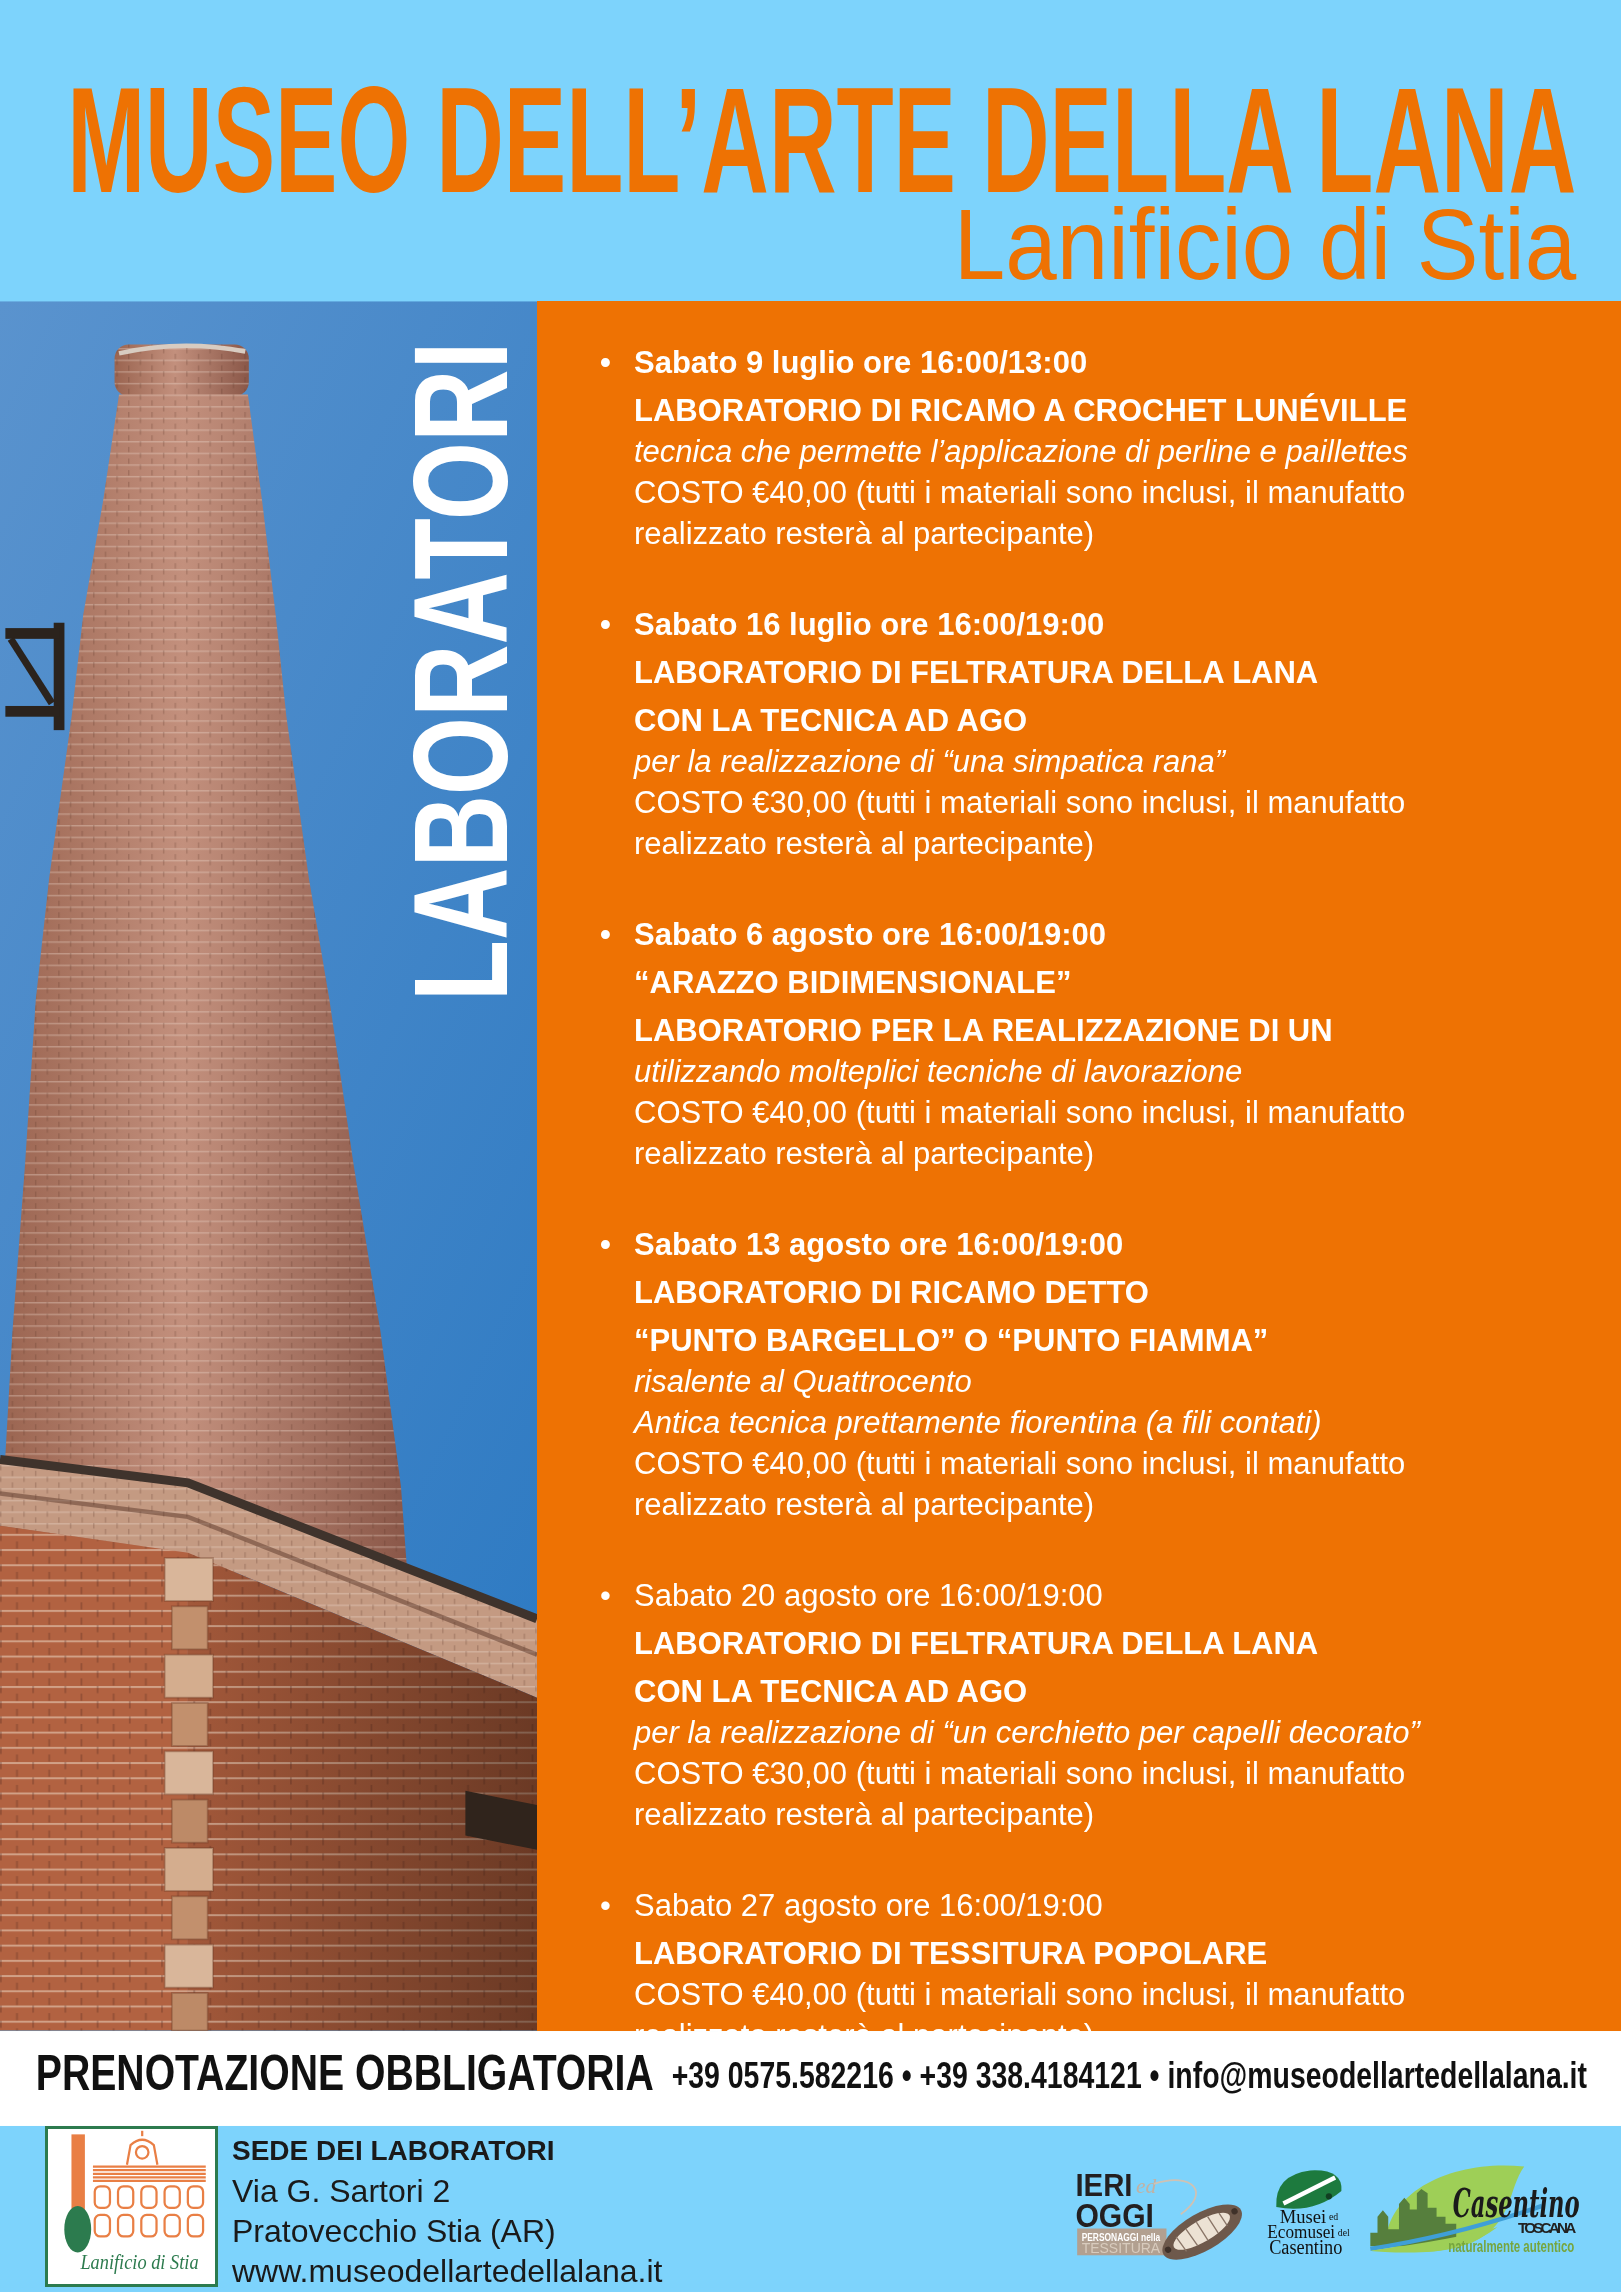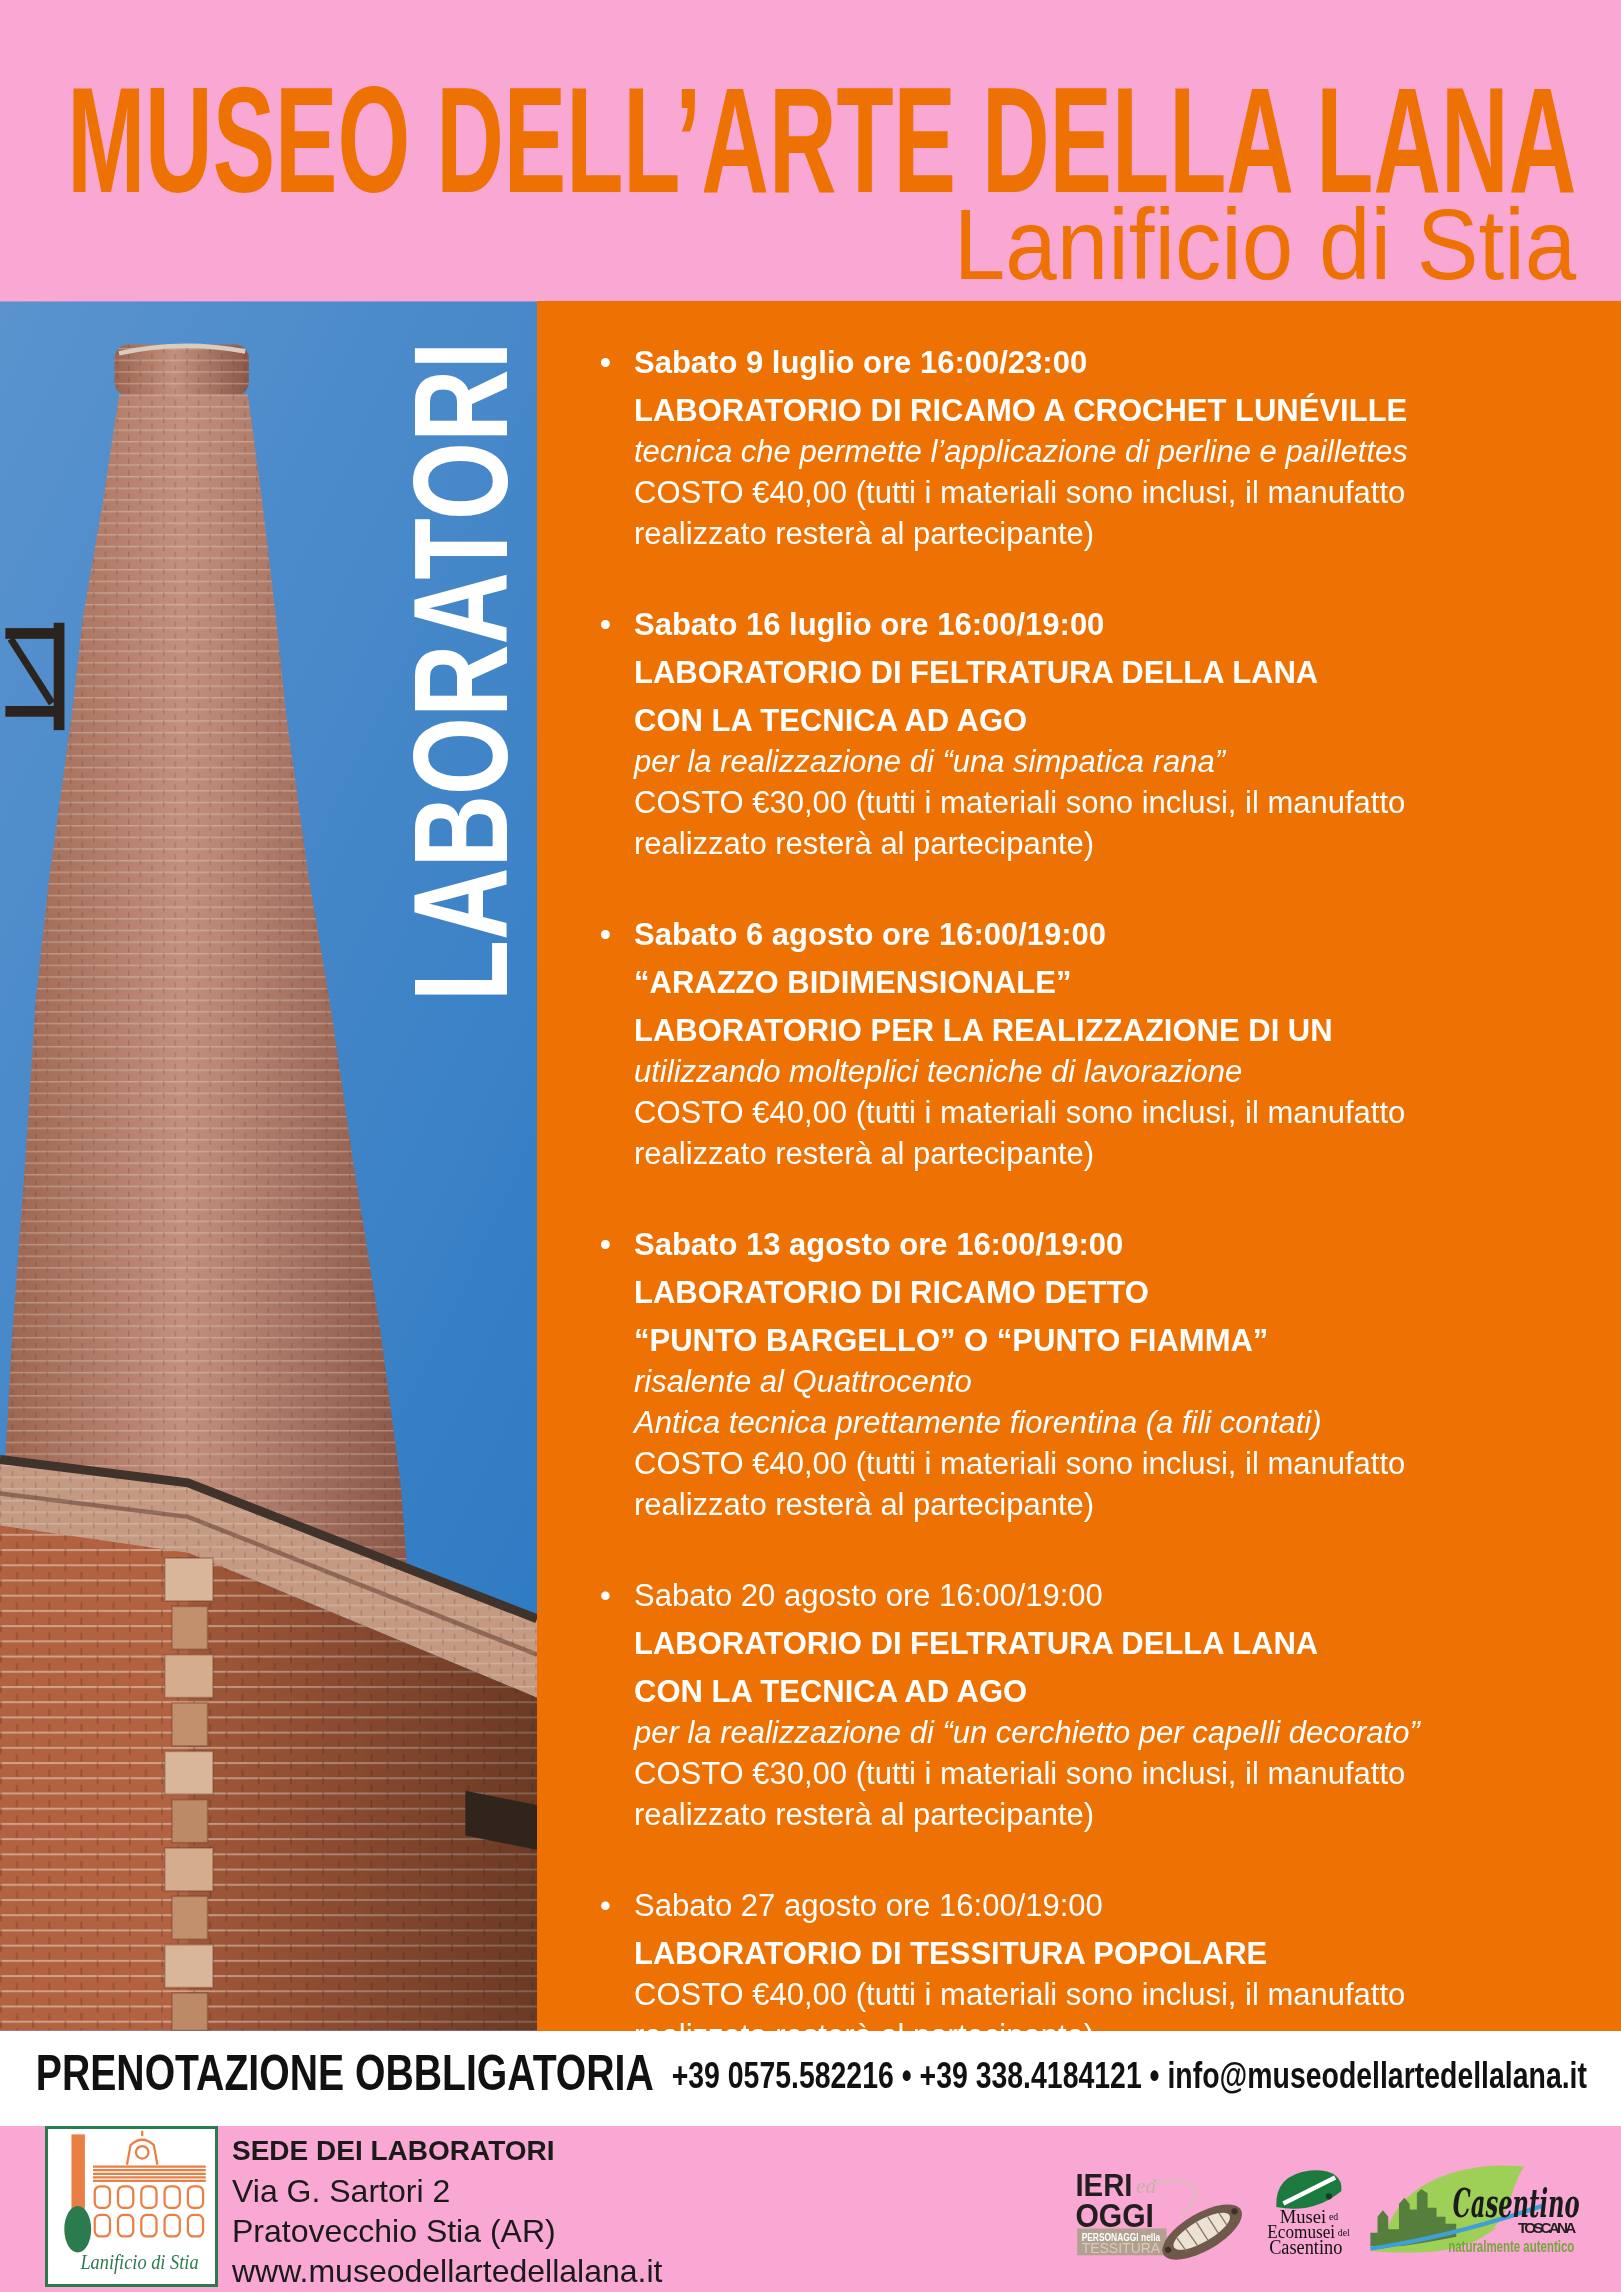--- a/index.html
+++ b/index.html
@@ -1,17 +1,17 @@
 <!DOCTYPE html>
 <html style="font-size:14.3px"><head>
 <meta charset="utf-8">
 <style>
   html,body{margin:0;padding:0;background:#ffffff;}
   .poster{
-    position:relative;width:1621px;height:2293px;background:#f9a8d4;overflow:hidden;
+    position:relative;width:1621px;height:2293px;background:#7dd3fc;overflow:hidden;
     font-family:"Liberation Sans",sans-serif;
   }
   
   .header-svg{position:absolute;left:0;top:0;}
   
   .photo-svg{position:absolute;left:0;top:301px;}
   
   .panel{
     position:absolute;left:537px;top:301px;width:1084px;height:1730px;
     background:#EE7203;box-sizing:border-box;padding:41px 0 0 63px;color:#fff;
@@ -124,21 +124,21 @@
       <path d="M520,1664 L600,1680 L600,1730 L520,1714 Z" fill="#30241c"></path>
     </g>
 
     <text transform="translate(566 782) rotate(-90)" font-family="Liberation Sans, sans-serif" font-weight="bold" font-size="150" fill="#ffffff" textLength="737" lengthAdjust="spacingAndGlyphs">LABORATORI</text>
   </svg>
 
   <div class="panel">
     <ul>
         <li class="item">
           <span class="bullet bold">•</span>
-          <div class="date bold">Sabato 9 luglio ore 16:00/23:00</div>
+          <div class="date bold">Sabato 9 luglio ore 16:00/13:00</div>
           <div class="title">LABORATORIO DI RICAMO A CROCHET LUNÉVILLE</div>
           <div class="desc">tecnica che permette l’applicazione di perline e paillettes</div>
           <div class="cost">COSTO €40,00 (tutti i materiali sono inclusi, il manufatto</div>
           <div class="cost">realizzato resterà al partecipante)</div>
         </li>
         <li class="item">
           <span class="bullet bold">•</span>
           <div class="date bold">Sabato 16 luglio ore 16:00/19:00</div>
           <div class="title">LABORATORIO DI FELTRATURA DELLA LANA</div>
           <div class="title">CON LA TECNICA AD AGO</div>

